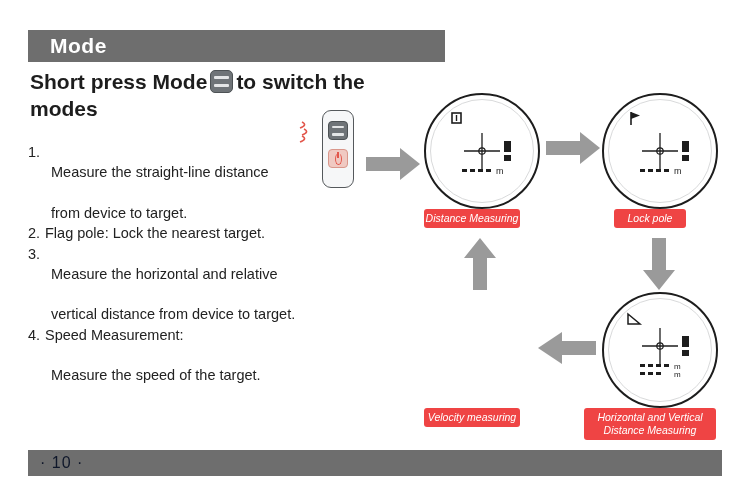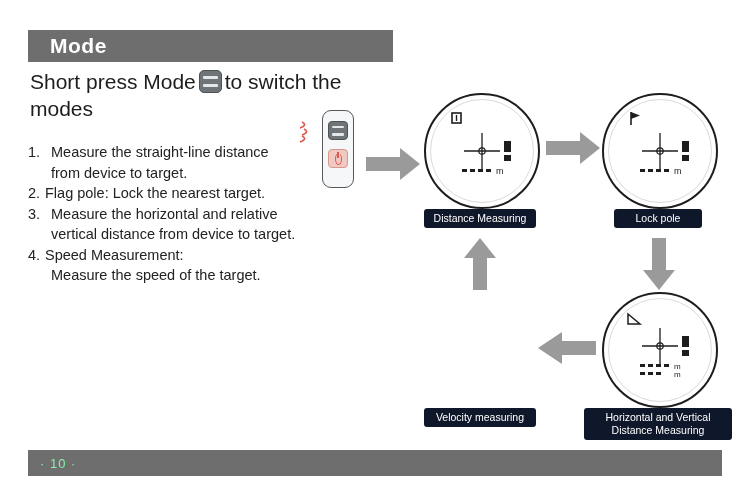--- a/index.html
+++ b/index.html
@@ -20,21 +20,21 @@
     left: 0; top: 0;
     width: 750px;
     height: 490px;
     background: #ffffff;
   }
   
   .header-bar {
     position: absolute;
     left: 28px;
     top: 30px;
-    width: 365px;
+    width: 417px;
     height: 32px;
     background: #6e6e6e;
     display: flex;
     align-items: center;
   }
   .header-bar .title {
     color: #ffffff;
     font-size: 21px;
     font-weight: bold;
     letter-spacing: 0.5px;
@@ -42,21 +42,21 @@
   }
   
   .subtitle {
     position: absolute;
     left: 30px;
     top: 68px;
     width: 360px;
     font-size: 21px;
     line-height: 27px;
     color: #1d1d1d;
-    font-weight: normal;
+    font-weight: bold;
   }
   .subtitle .mode-btn-inline {
     display: inline-block;
     width: 21px;
     height: 21px;
     border-radius: 5px;
     background: #6f7478;
     border: 1px solid #4d5255;
     vertical-align: -4px;
     margin: 0 3px;
@@ -95,20 +95,21 @@
     margin-bottom: 0px;
   }
   .list-num {
     width: 17px;
     flex: 0 0 17px;
     text-align: left;
   }
   .list-body { flex: 1 1 auto; }
   .list-sub {
     padding-left: 6px;
+    margin-top: 20px;
   }
   
   .device {
     position: absolute;
     left: 322px;
     top: 110px;
     width: 30px;
     height: 76px;
     border: 1.5px solid #55595c;
     border-radius: 9px;
@@ -194,43 +195,44 @@
   }
   .reticle {
     position: absolute;
     left: 0; top: 0;
     width: 112px;
     height: 112px;
   }
   
   .caption {
     position: absolute;
-    background: #0f172a;
+    background: #ef4444;
     color: #ffffff;
     font-size: 10.5px;
     line-height: 13px;
     text-align: center;
     border-radius: 3px;
-    padding: 3px 8px;
+    padding: 3px 0;
     white-space: pre-line;
+    font-style: italic;
   }
   
   .footer-bar {
     position: absolute;
     left: 28px;
     bottom: 14px;
     width: 694px;
     height: 26px;
     background: #6e6e6e;
     display: flex;
     align-items: center;
   }
   .footer-bar .page-num {
-    color: #86efac;
-    font-size: 13px;
+    color: #0f172a;
+    font-size: 16px;
     margin-left: 12px;
     letter-spacing: 1px;
   }
 </style>
 </head>
 <body>
 
 <div class="page">
 
   <div class="header-bar">

